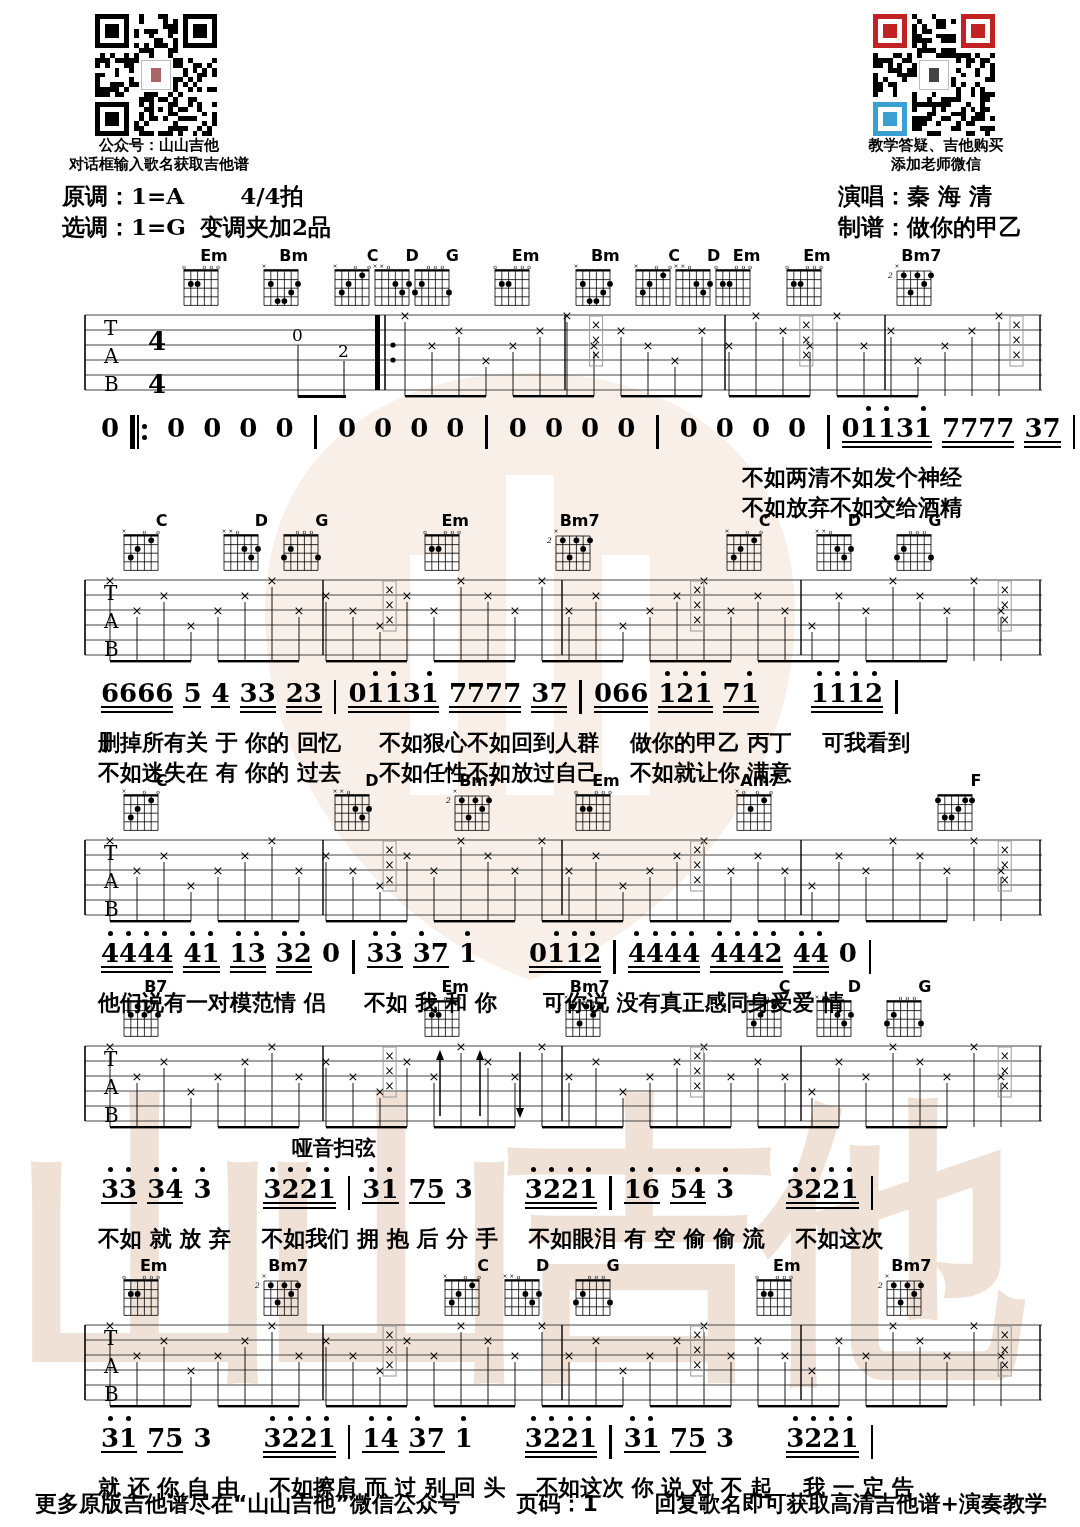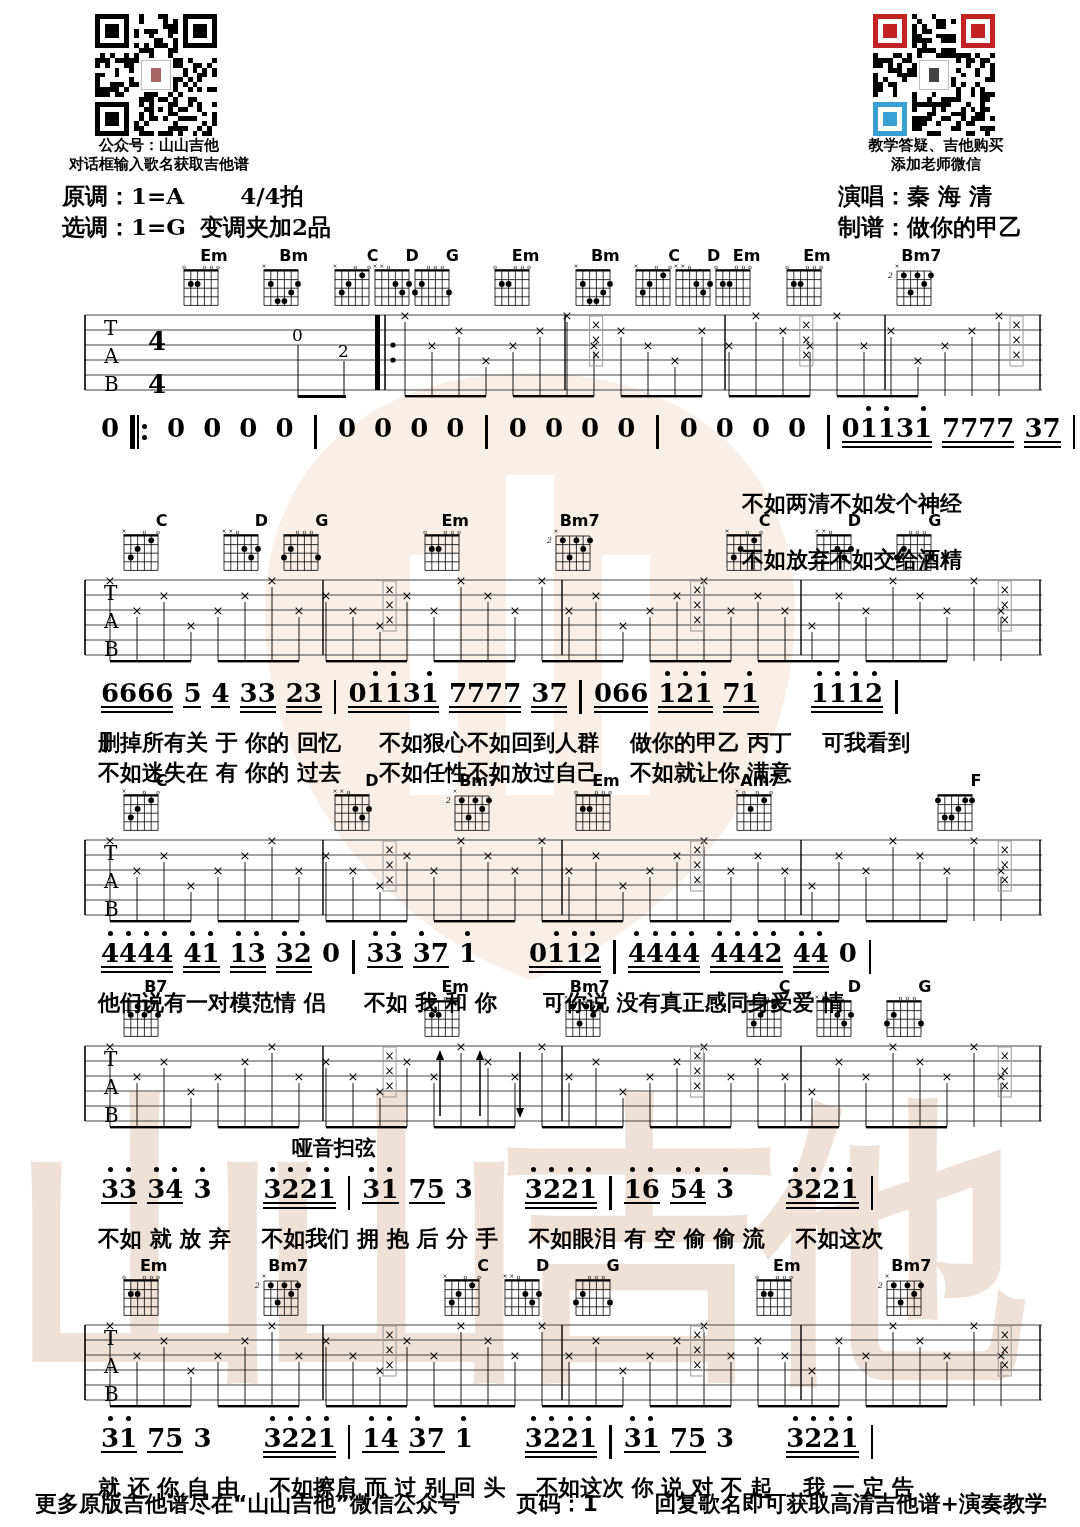--- a/index.html
+++ b/index.html
@@ -41,21 +41,21 @@
   .note.oct::before{content:"";position:absolute;top:-9px;left:50%;margin-left:-2.5px;width:5px;height:5px;
                     border-radius:50%;background:#000;}
   .mbar{width:2.5px;height:34px;background:#000;margin:0 7px;flex:none;}
   .rpt{display:inline-flex;align-items:center;margin:0 6px;flex:none;}
   .rpt .b1{width:5px;height:34px;background:#000;margin-right:2px;}
   .rpt .b2{width:2px;height:34px;background:#000;margin-right:3px;}
   .rpt .dots{display:flex;flex-direction:column;justify-content:center;gap:6px;height:34px;}
   .rpt .dots i{width:5px;height:5px;border-radius:50%;background:#000;}
   .sp{width:42px;flex:none;}
   .lyrics{padding-left:58px;font-weight:bold;font-size:22px;line-height:30px;white-space:pre;}
-  .lyr-right{padding-left:702px;margin-top:26px;}
+  .lyr-right{padding-left:702px;}
   
   .footer{position:absolute;left:35px;right:33px;top:1489px;display:flex;justify-content:space-between;
           font-weight:bold;font-size:22px;z-index:1;}
   svg text{font-family:"DejaVu Serif",serif;}
 </style>
 </head>
 <body>
 
 <div class="page">
 

